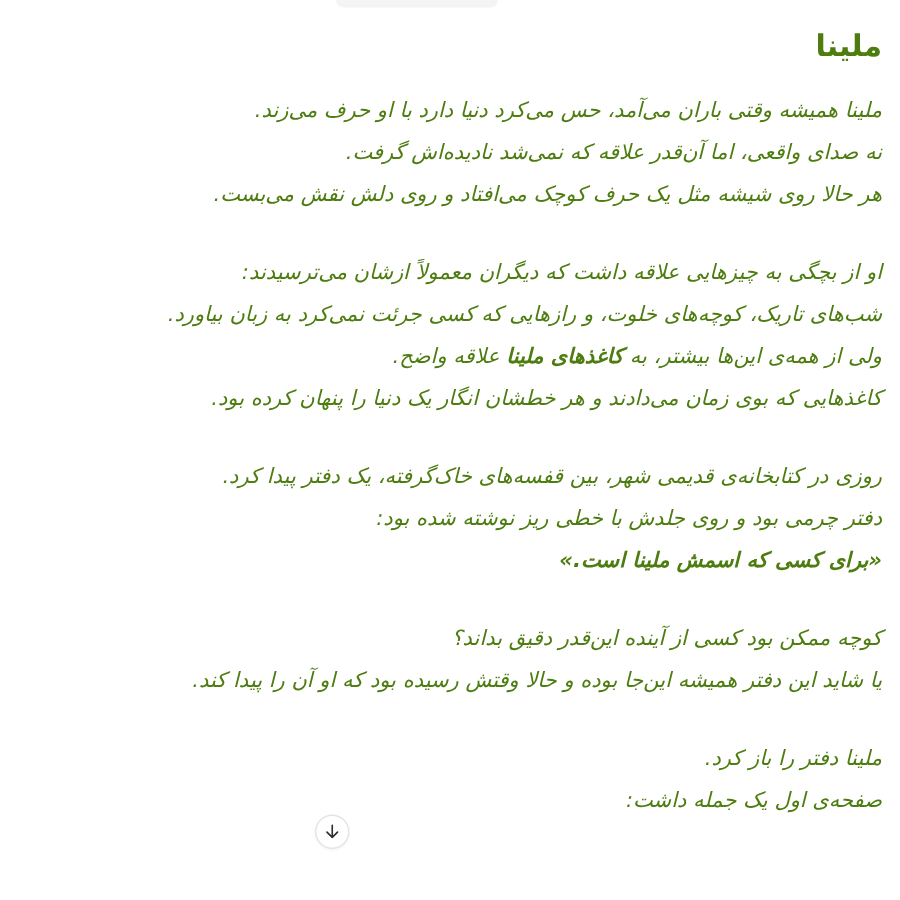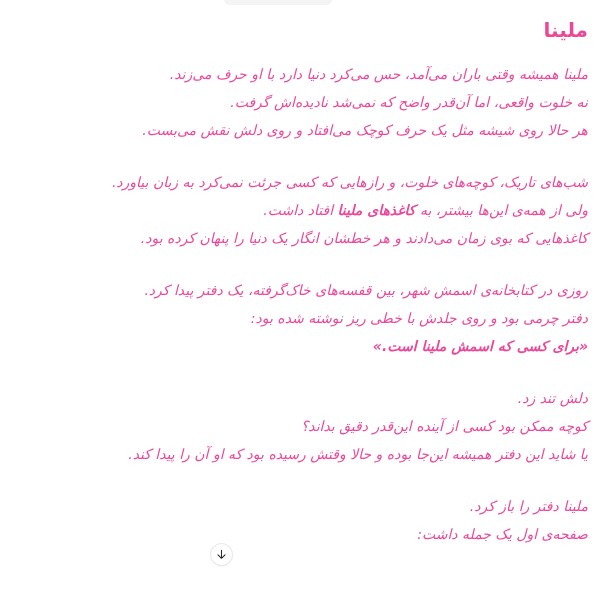--- a/index.html
+++ b/index.html
@@ -7,21 +7,21 @@
     padding: 0;
     background: #ffffff;
   }
   .page {
     position: relative;
     width: 600px;
     height: 600px;
     overflow: hidden;
     background: #ffffff;
     font-family: "DejaVu Sans", sans-serif;
-    color: #ec4899;
+    color: #4d7c0f;
   }
   
   .bubble-edge {
     position: absolute;
     top: 0;
     left: 224px;
     width: 108px;
     height: 5px;
     background: #f4f4f4;
     border-radius: 0 0 10px 10px;
@@ -80,38 +80,38 @@
 <div class="page">
 
   <div class="bubble-edge"></div>
 
   <main class="content" dir="rtl">
 
     <h1 class="title">ملینا</h1>
 
     <div class="para">
       <div class="line">ملینا همیشه وقتی باران می‌آمد، حس می‌کرد دنیا دارد با او حرف می‌زند.</div>
-      <div class="line">نه خلوت واقعی، اما آن‌قدر واضح که نمی‌شد نادیده‌اش گرفت.</div>
+      <div class="line">نه صدای واقعی، اما آن‌قدر علاقه که نمی‌شد نادیده‌اش گرفت.</div>
       <div class="line">هر حالا روی شیشه مثل یک حرف کوچک می‌افتاد و روی دلش نقش می‌بست.</div>
     </div>
 
     <div class="para">
+      <div class="line">او از بچگی به چیزهایی علاقه داشت که دیگران معمولاً ازشان می‌ترسیدند:</div>
       <div class="line">شب‌های تاریک، کوچه‌های خلوت، و رازهایی که کسی جرئت نمی‌کرد به زبان بیاورد.</div>
-      <div class="line"><span>ولی از همه‌ی این‌ها بیشتر، به </span><span class="bold">کاغذهای ملینا</span><span> افتاد داشت.</span></div>
+      <div class="line"><span>ولی از همه‌ی این‌ها بیشتر، به </span><span class="bold">کاغذهای ملینا</span><span> علاقه واضح.</span></div>
       <div class="line">کاغذهایی که بوی زمان می‌دادند و هر خطشان انگار یک دنیا را پنهان کرده بود.</div>
     </div>
 
     <div class="para">
-      <div class="line">روزی در کتابخانه‌ی اسمش شهر، بین قفسه‌های خاک‌گرفته، یک دفتر پیدا کرد.</div>
+      <div class="line">روزی در کتابخانه‌ی قدیمی شهر، بین قفسه‌های خاک‌گرفته، یک دفتر پیدا کرد.</div>
       <div class="line">دفتر چرمی بود و روی جلدش با خطی ریز نوشته شده بود:</div>
       <div class="line bold">«برای کسی که اسمش ملینا است.»</div>
     </div>
 
     <div class="para">
-      <div class="line">دلش تند زد.</div>
       <div class="line">کوچه ممکن بود کسی از آینده این‌قدر دقیق بداند؟</div>
       <div class="line">یا شاید این دفتر همیشه این‌جا بوده و حالا وقتش رسیده بود که او آن را پیدا کند.</div>
     </div>
 
     <div class="para">
       <div class="line">ملینا دفتر را باز کرد.</div>
       <div class="line">صفحه‌ی اول یک جمله داشت:</div>
     </div>
 
   </main>

